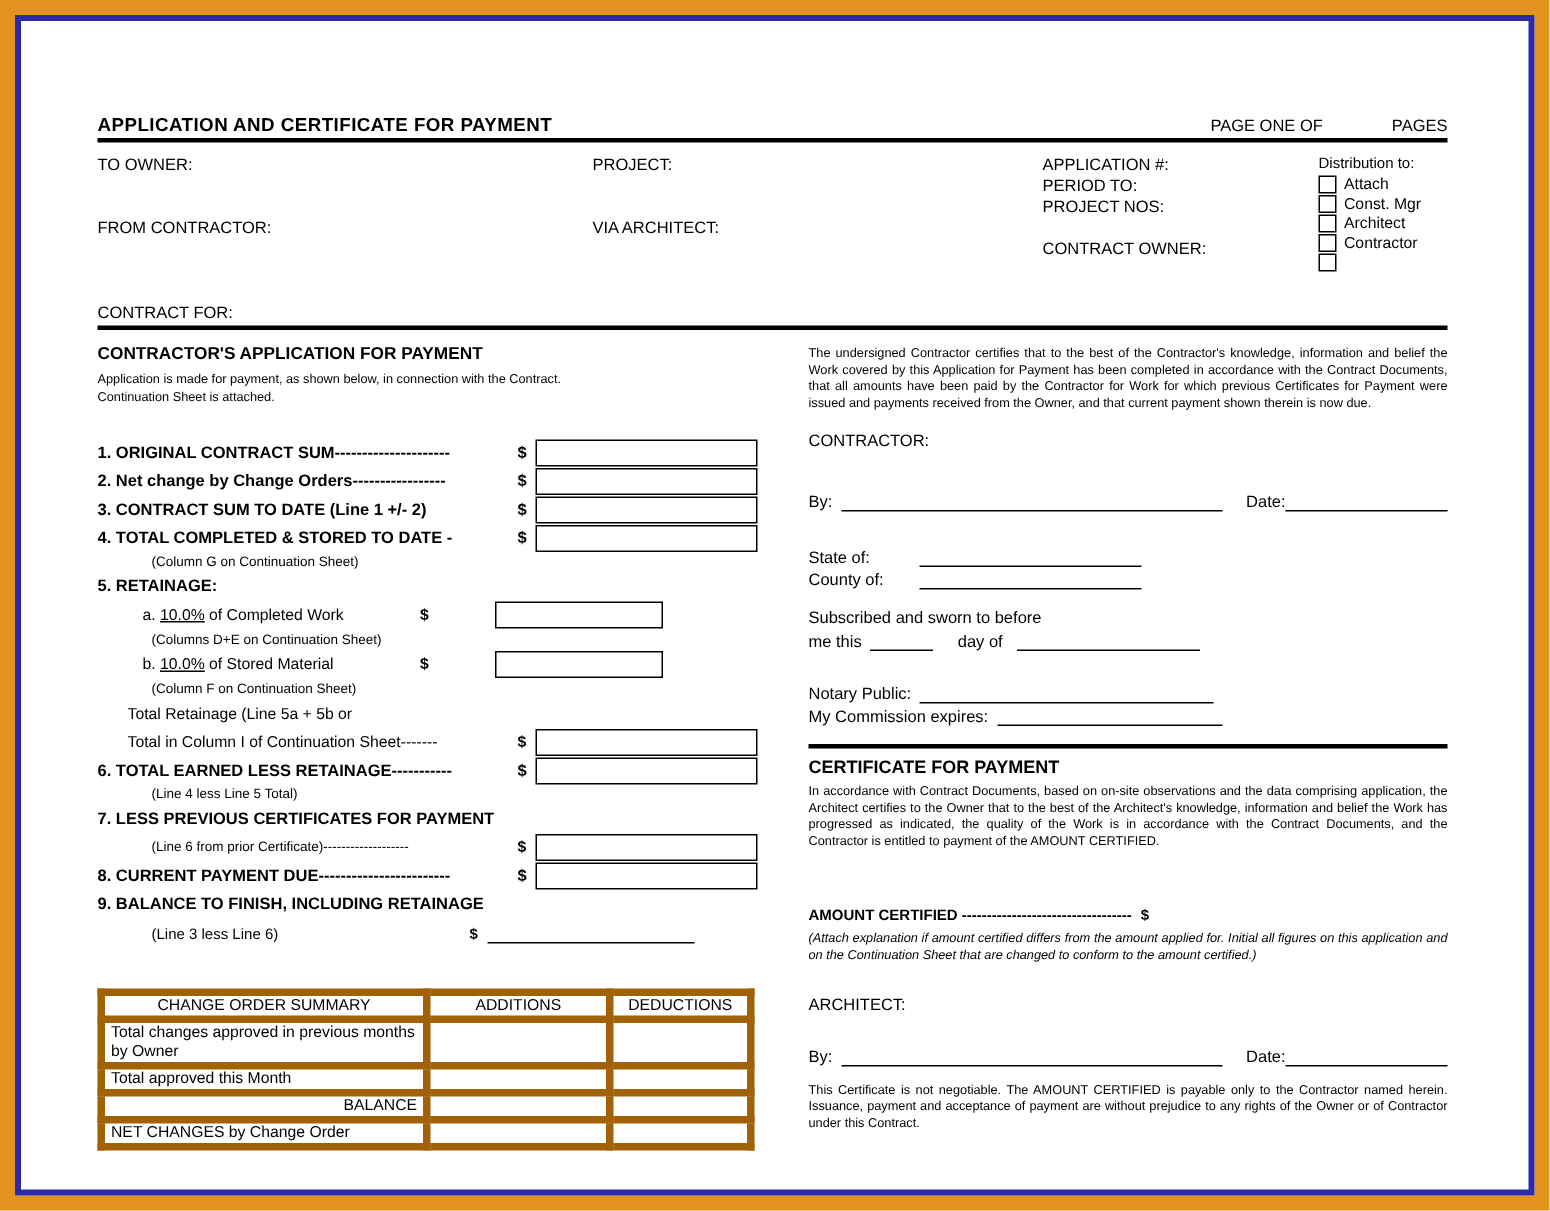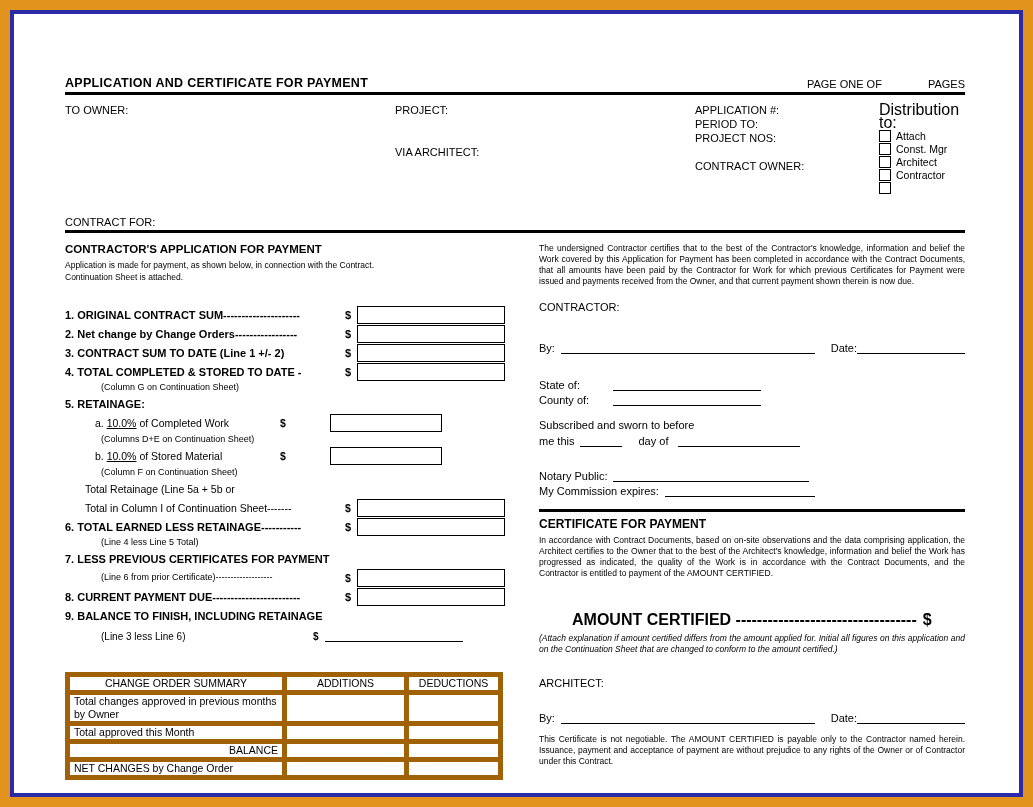--- a/index.html
+++ b/index.html
@@ -33,21 +33,21 @@
 
   
   .header-grid { display: flex; margin-top: 8px; font-size: 11px; }
   .hcol1 { width: 330px; }
   .hcol2 { width: 300px; }
   .hcol3 { width: 188px; }
   .hcol4 { flex: 1; }
   .hline { line-height: 14px; }
   .gap-down { margin-top: 28px; }
   .gap-down-sm { margin-top: 14px; }
-  .dist-label { font-size: 16px; line-height: 13px; margin-left: -4px; }
+  .dist-label { font-size: 10px; line-height: 13px; margin-left: -4px; }
   .dist-row { display: flex; align-items: center; height: 13px; font-size: 10.5px; margin-left: -4px; }
   .cb { width: 12px; height: 12px; border: 1px solid #000; margin-right: 5px; flex: 0 0 auto; background: #fff; }
 
   .contract-for { font-size: 11px; margin-top: 22px; }
 
   
   .main { display: flex; margin-top: 10px; }
   .left { width: 440px; flex: 0 0 auto; }
   .right { flex: 1; margin-left: 34px; }
 
@@ -90,21 +90,21 @@
   .staterow { display: flex; align-items: flex-end; height: 15px; font-size: 11px; }
   .staterow .lab { width: 74px; flex: 0 0 auto; }
   .staterow .uline { width: 148px; }
   .sworn { font-size: 11px; margin-top: 12px; line-height: 14px; }
   .methisrow { display: flex; align-items: flex-end; font-size: 11px; height: 15px; }
   .methisrow .u1 { width: 42px; margin: 0 16px 0 6px; }
   .methisrow .u2 { width: 122px; margin-left: 10px; }
   .notaryrow { display: flex; align-items: flex-end; font-size: 11px; height: 15px; margin-top: 20px; }
   .notaryrow .uline { flex: 0 0 auto; margin-left: 6px; }
   .cert-heading { font-size: 12px; font-weight: 700; margin-top: 5px; }
-  .amountrow { display: flex; align-items: flex-end; font-size: 16px; font-weight: 700; margin-top: 34px; height: 16px; margin-left: 33px; }
+  .amountrow { display: flex; align-items: flex-end; font-size: 10px; font-weight: 700; margin-top: 34px; height: 16px; }
   .amountrow .lbl { white-space: nowrap; }
   .mt4 { margin-top: 4px; }
   .mt10 { margin-top: 10px; }
   .mt22 { margin-top: 22px; }
   .right .rule-thick { margin-top: 12px; }
 </style>
 </head>
 <body>
 
 <div class="sheet">
@@ -115,20 +115,21 @@
       <span>PAGE ONE OF</span>
       <span class="gap"></span>
       <span>PAGES</span>
     </div>
   </div>
   <div class="rule-thick"></div>
 
   <div class="header-grid">
     <div class="hcol1">
       <div class="hline">TO OWNER:</div>
+      <div class="hline gap-down">FROM CONTRACTOR:</div>
     </div>
     <div class="hcol2">
       <div class="hline">PROJECT:</div>
       <div class="hline gap-down">VIA ARCHITECT:</div>
     </div>
     <div class="hcol3">
       <div class="hline">APPLICATION #:</div>
       <div class="hline">PERIOD TO:</div>
       <div class="hline">PROJECT NOS:</div>
       <div class="hline gap-down-sm">CONTRACT OWNER:</div>

